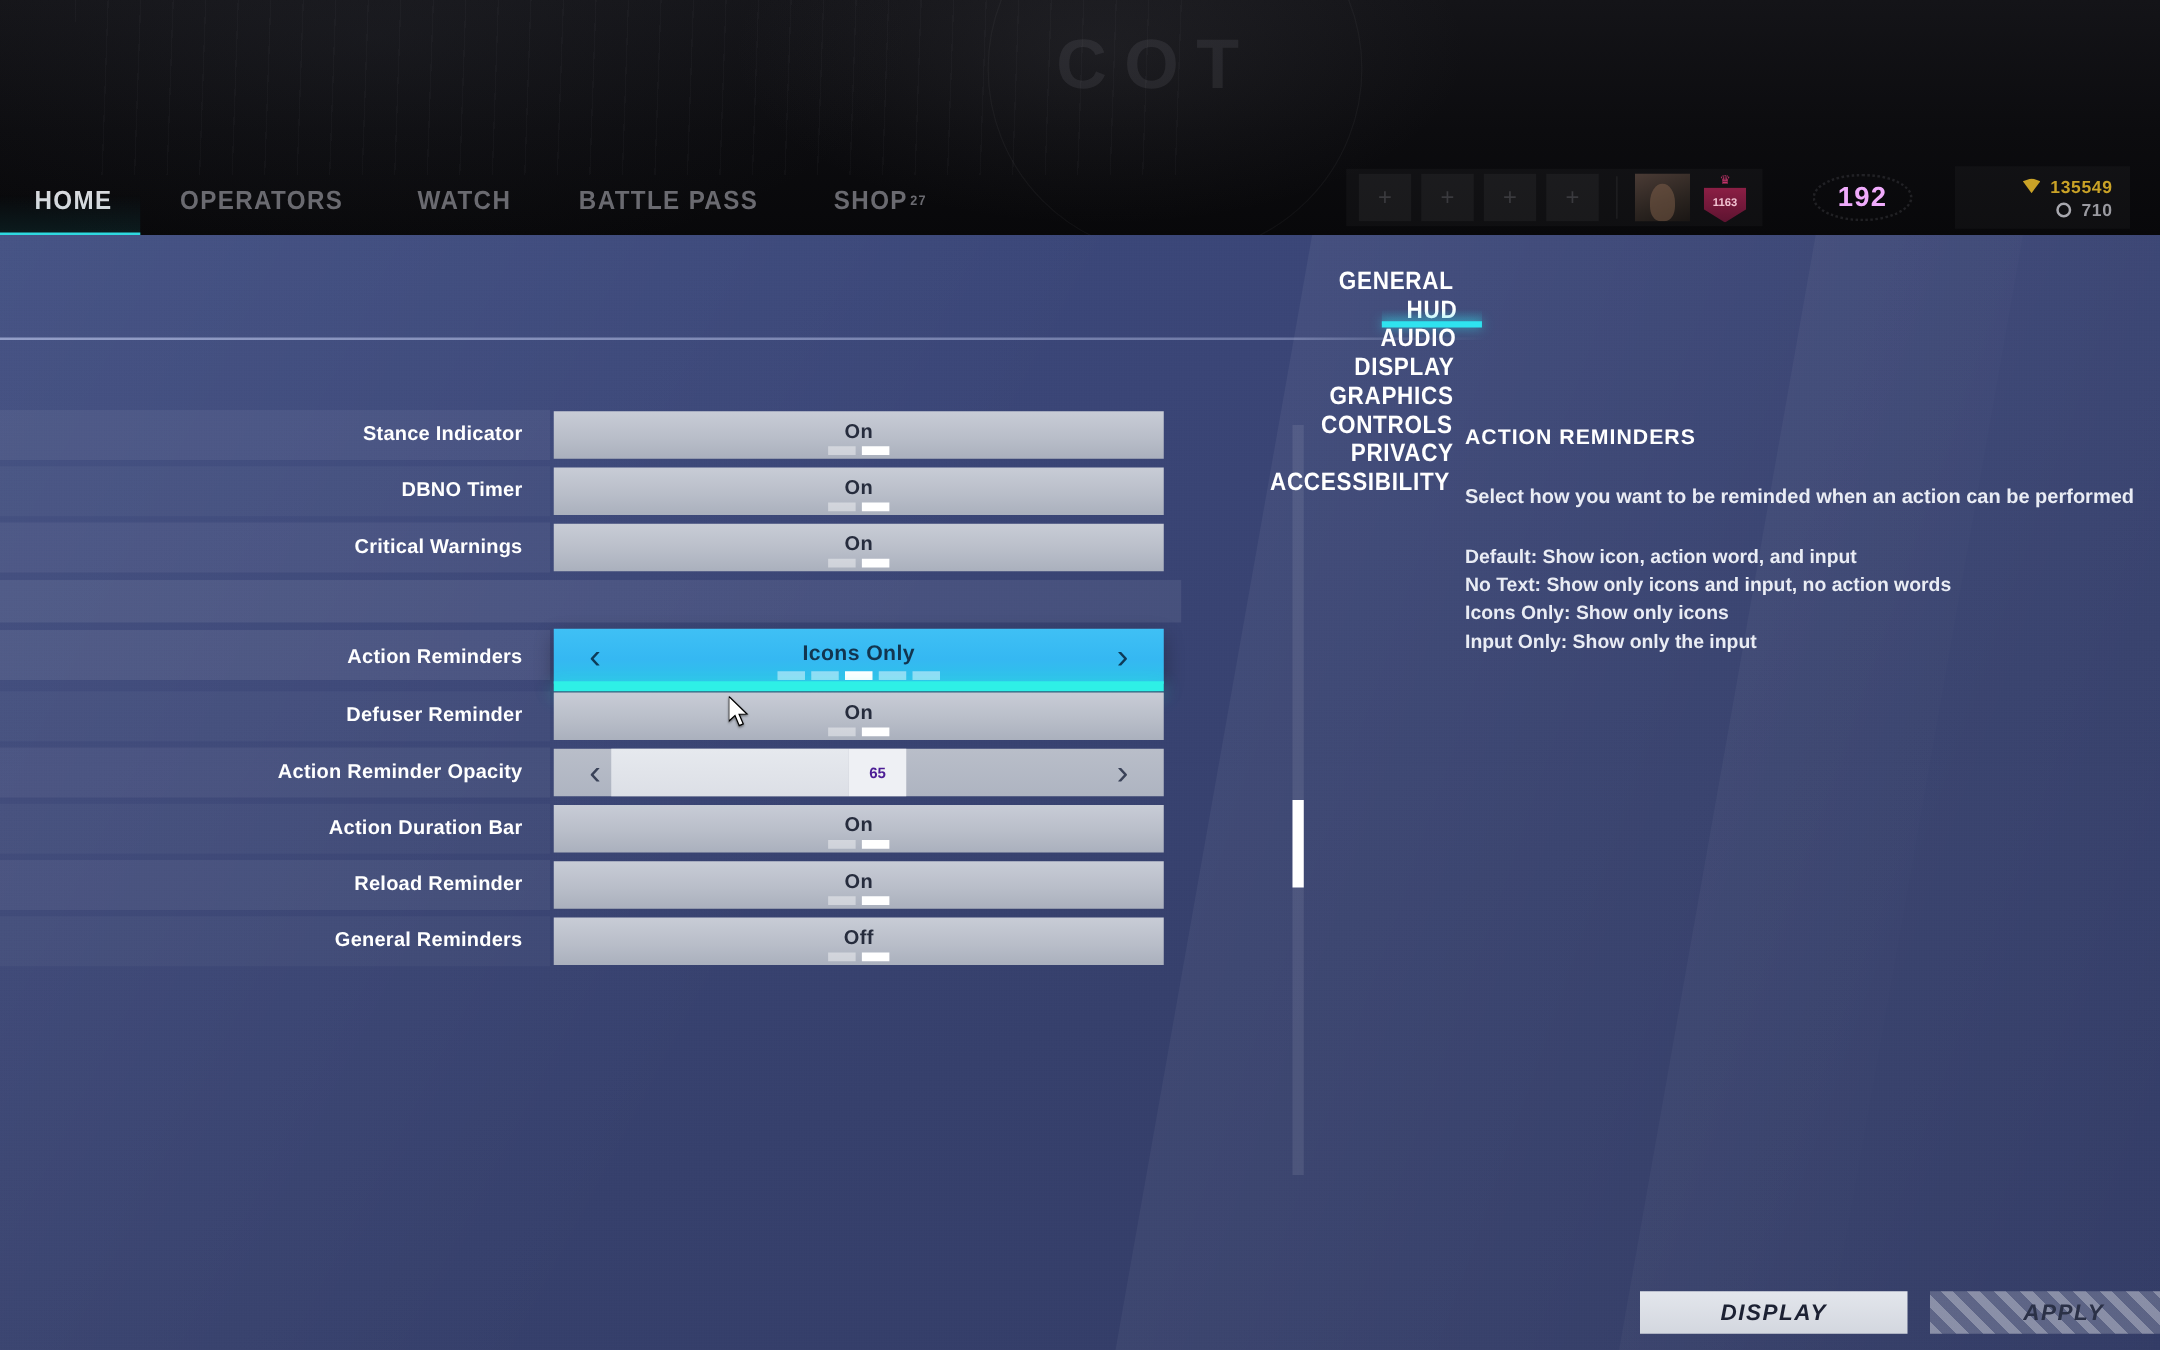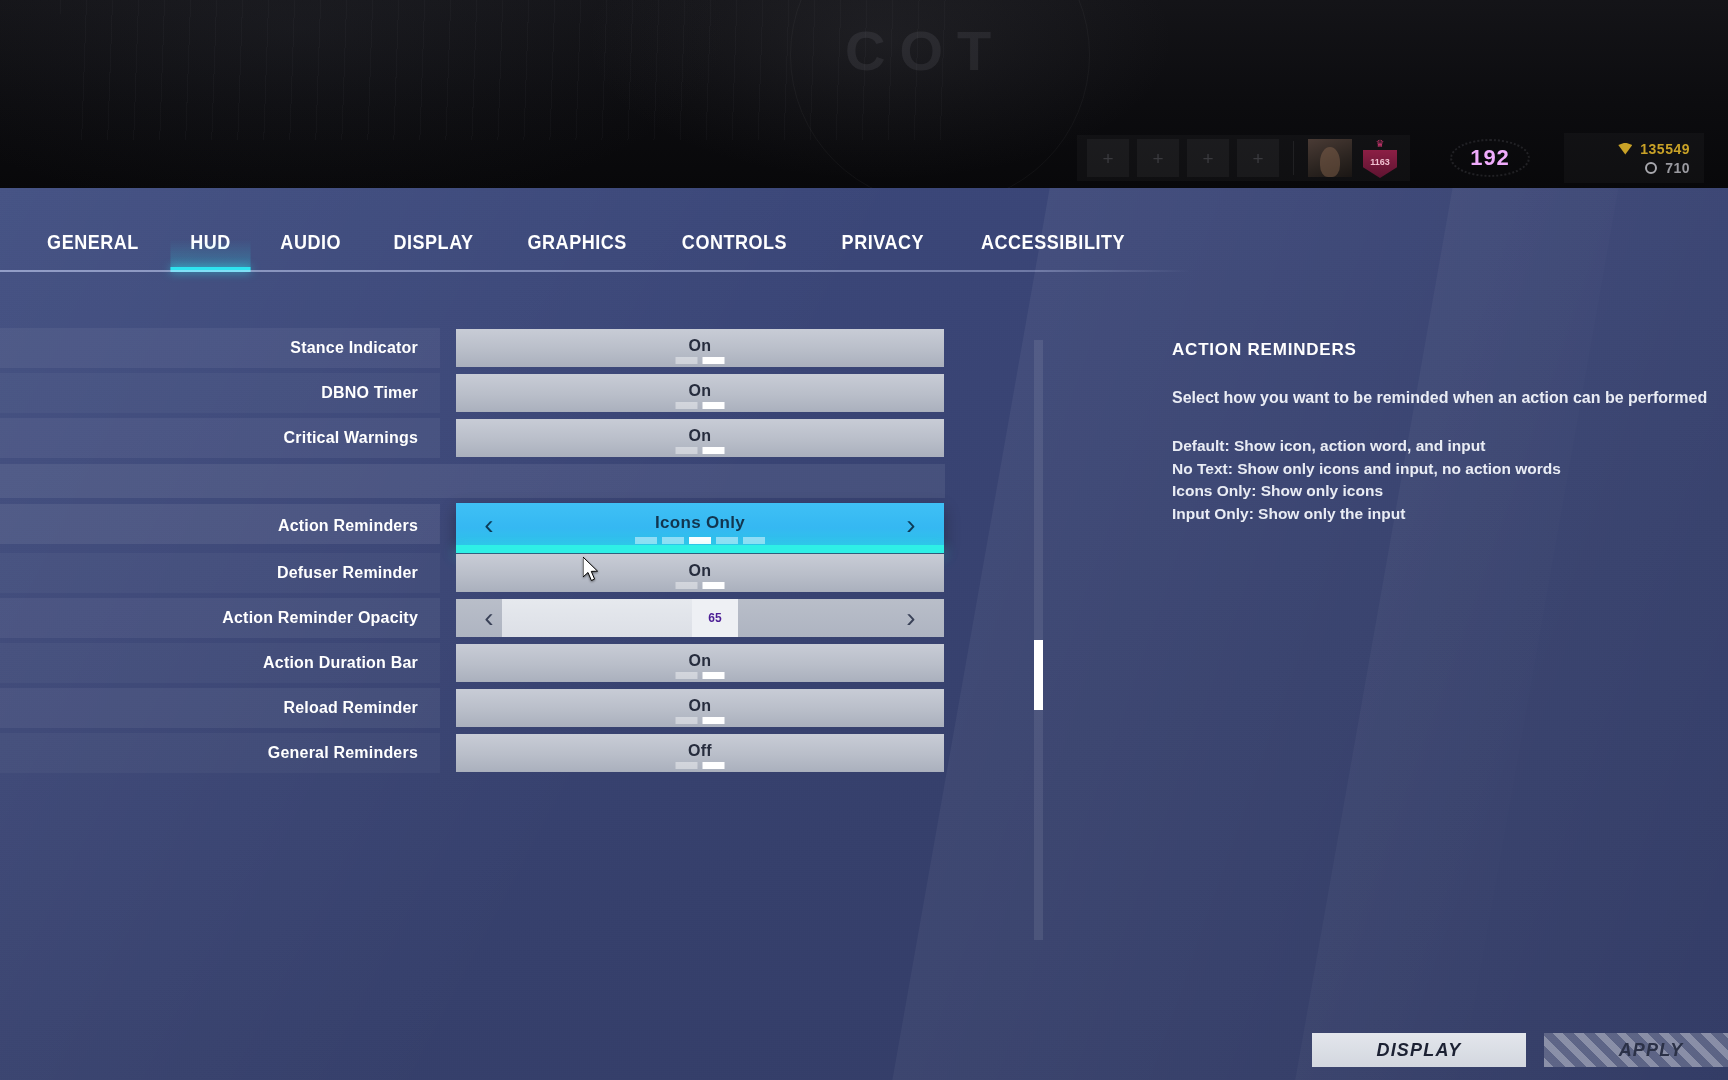--- a/index.html
+++ b/index.html
@@ -195,21 +195,21 @@
     position:absolute; inset:0; pointer-events:none; opacity:0.18;
     background-image:
       repeating-linear-gradient(0deg, rgba(255,255,255,0.018) 0 1px, rgba(0,0,0,0.012) 1px 2px),
       repeating-linear-gradient(90deg, rgba(255,255,255,0.014) 0 1px, rgba(0,0,0,0.010) 1px 2px);
   }
 
   
   .tabs {
     position: absolute; left: 0; top: 26px;
     width: 1190px; height: 56px;
-    display: flex; align-items: flex-end;
+    display: flex; align-items: flex-end; flex-direction: column;
   }
   .tab {
     position: relative;
     height: 56px; display: flex; align-items: center; justify-content: center;
     padding: 0 22px;
     font-size: 20px; font-weight: 700; letter-spacing: 0.6px;
     color: #ffffff;
     transform: scaleX(0.9);
     cursor: pointer;
   }
@@ -249,21 +249,21 @@
   .row-label {
     position: relative;
     width: 500px; text-align: right; padding-right: 22px;
     font-size: 16px; font-weight: 600; color: #ffffff;
     letter-spacing: 0.2px;
     z-index: 2;
   }
   .control {
     position: relative;
     width: 488px; height: 38px;
-    margin-left: 16px;
+    margin-left: 3px;
     background: linear-gradient(180deg, #c8ccd6 0%, #b9bec9 55%, #aab0bd 100%);
     display: flex; align-items: center; justify-content: center;
     cursor: pointer;
   }
   .control .value {
     font-size: 16px; font-weight: 700; color: #262c3d;
     letter-spacing: 0.3px;
     margin-top: -5px;
   }
   .seg-wrap {
@@ -409,20 +409,39 @@
 <body>
 
 <div id="app">
 
   <div class="topbar">
     <div class="topbar-bg"></div>
     <div class="topbar-streaks"></div>
     <div class="cot-circle"></div>
     <div class="cot-logo">COT</div>
 
+    <div class="mainnav">
+      <div class="mainnav-item active">
+        <span class="navglow"></span>
+        <span>HOME</span>
+      </div>
+      <div class="mainnav-item">
+        <span>OPERATORS</span>
+      </div>
+      <div class="mainnav-item">
+        <span>WATCH</span>
+      </div>
+      <div class="mainnav-item">
+        <span>BATTLE PASS</span>
+      </div>
+      <div class="mainnav-item">
+        <span>SHOP</span>
+          <span class="shop-tag">27</span>
+      </div>
+    </div>
 
     <div class="hud-right">
       <div class="slot-group">
         <div class="slot">+</div>
         <div class="slot">+</div>
         <div class="slot">+</div>
         <div class="slot">+</div>
         <div class="slot-div"></div>
         <div class="avatar"></div>
         <div class="rankbadge">

